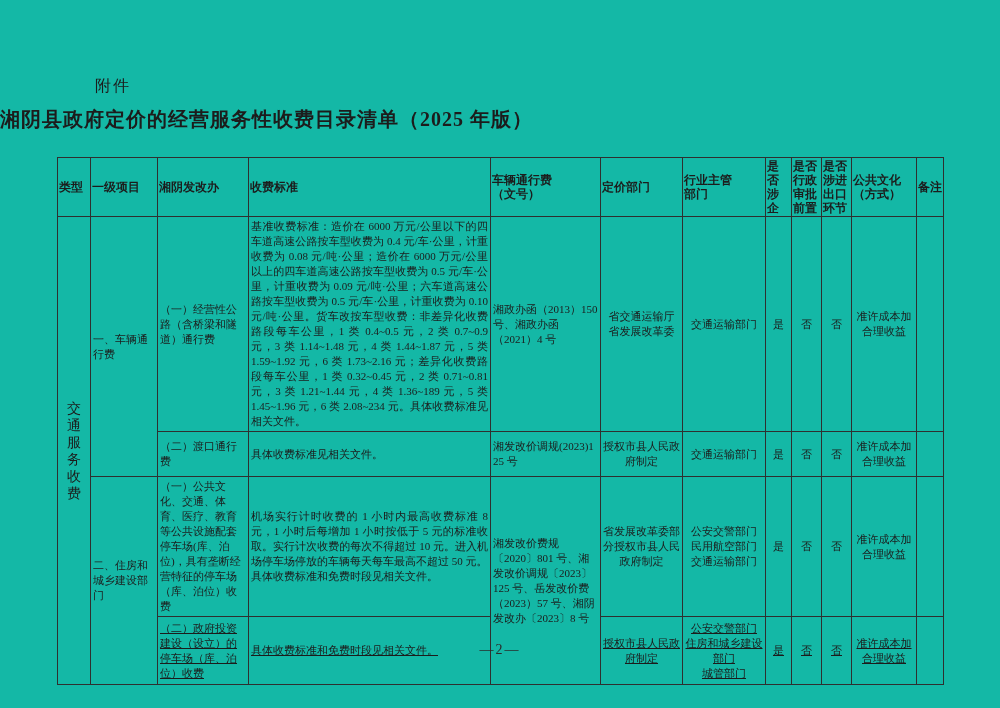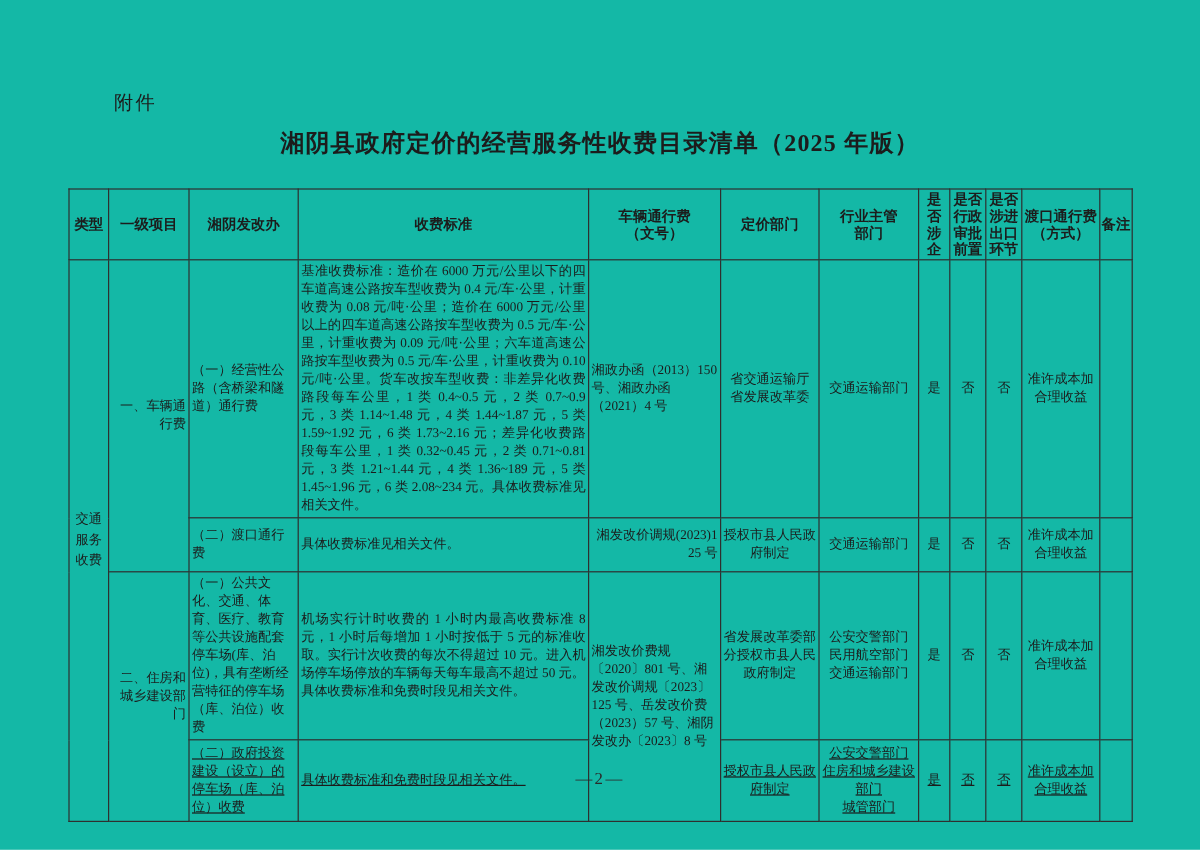--- a/index.html
+++ b/index.html
@@ -21,21 +21,21 @@
     left: 95px;
     top: 76px;
     font-size: 16px;
     letter-spacing: 2px;
   }
   .doc-title {
     position: absolute;
     top: 106px;
     left: 0;
     width: 100%;
-    text-align: center;
+    text-align: left;
     font-size: 20px;
     font-weight: bold;
     letter-spacing: 1px;
   }
   table.fee-table {
     position: absolute;
     left: 57px;
     top: 157px;
     width: 886px;
     border-collapse: collapse;
@@ -47,40 +47,40 @@
     line-height: 15px;
     vertical-align: middle;
     padding: 2px 2px;
     white-space: pre-line;
     overflow: hidden;
   }
   .fee-table th {
     font-weight: bold;
     font-size: 12px;
     line-height: 14px;
-    text-align: center;
+    text-align: left;
     padding: 1px 1px;
   }
   tr.header-row { height: 53px; }
   tr.row-1 { height: 195px; }
   tr.row-2 { height: 45px; }
   tr.row-3 { height: 110px; }
   tr.row-4 { height: 68px; text-decoration: underline; }
   td.cell-center { text-align: center; }
   td.cell-left { text-align: left; }
   td.cell-justify { text-align: justify; }
   td.cell-category {
     text-align: center;
     word-break: break-all;
-    font-size: 11px;
+    font-size: 14px;
     line-height: 17px;
     font-weight: normal;
     padding: 2px 4px;
   }
-  td.cell-wrap { word-break: break-all; text-align: right; }
+  td.cell-wrap { word-break: break-all; }
   .page-number {
     position: absolute;
     top: 642px;
     left: 0;
     width: 100%;
     text-align: center;
     font-size: 14px;
     letter-spacing: 2px;
     color: #2a2a2a;
   }
@@ -123,21 +123,21 @@
         <th>是否
 涉企</th>
         <th>是否
 行政
 审批
 前置</th>
         <th>是否
 涉进
 出口
 环节</th>
-        <th>渡口通行费
+        <th>公共文化
 （方式）</th>
         <th>备注</th>
       </tr>
 
       <tr class="row-1">
         <td class="cell-category" rowspan="4">交通服务收费</td>
         <td class="cell-left cell-wrap" rowspan="2">一、车辆通行费</td>
         <td class="cell-left">（一）经营性公路（含桥梁和隧道）通行费</td>
         <td class="cell-justify">基准收费标准：造价在 6000 万元/公里以下的四车道高速公路按车型收费为 0.4 元/车·公里，计重收费为 0.08 元/吨·公里；造价在 6000 万元/公里以上的四车道高速公路按车型收费为 0.5 元/车·公里，计重收费为 0.09 元/吨·公里；六车道高速公路按车型收费为 0.5 元/车·公里，计重收费为 0.10 元/吨·公里。货车改按车型收费：非差异化收费路段每车公里，1 类 0.4~0.5 元，2 类 0.7~0.9 元，3 类 1.14~1.48 元，4 类 1.44~1.87 元，5 类 1.59~1.92 元，6 类 1.73~2.16 元；差异化收费路段每车公里，1 类 0.32~0.45 元，2 类 0.71~0.81 元，3 类 1.21~1.44 元，4 类 1.36~189 元，5 类 1.45~1.96 元，6 类 2.08~234 元。具体收费标准见相关文件。</td>
         <td class="cell-left">湘政办函（2013）150 号、湘政办函（2021）4 号</td>

